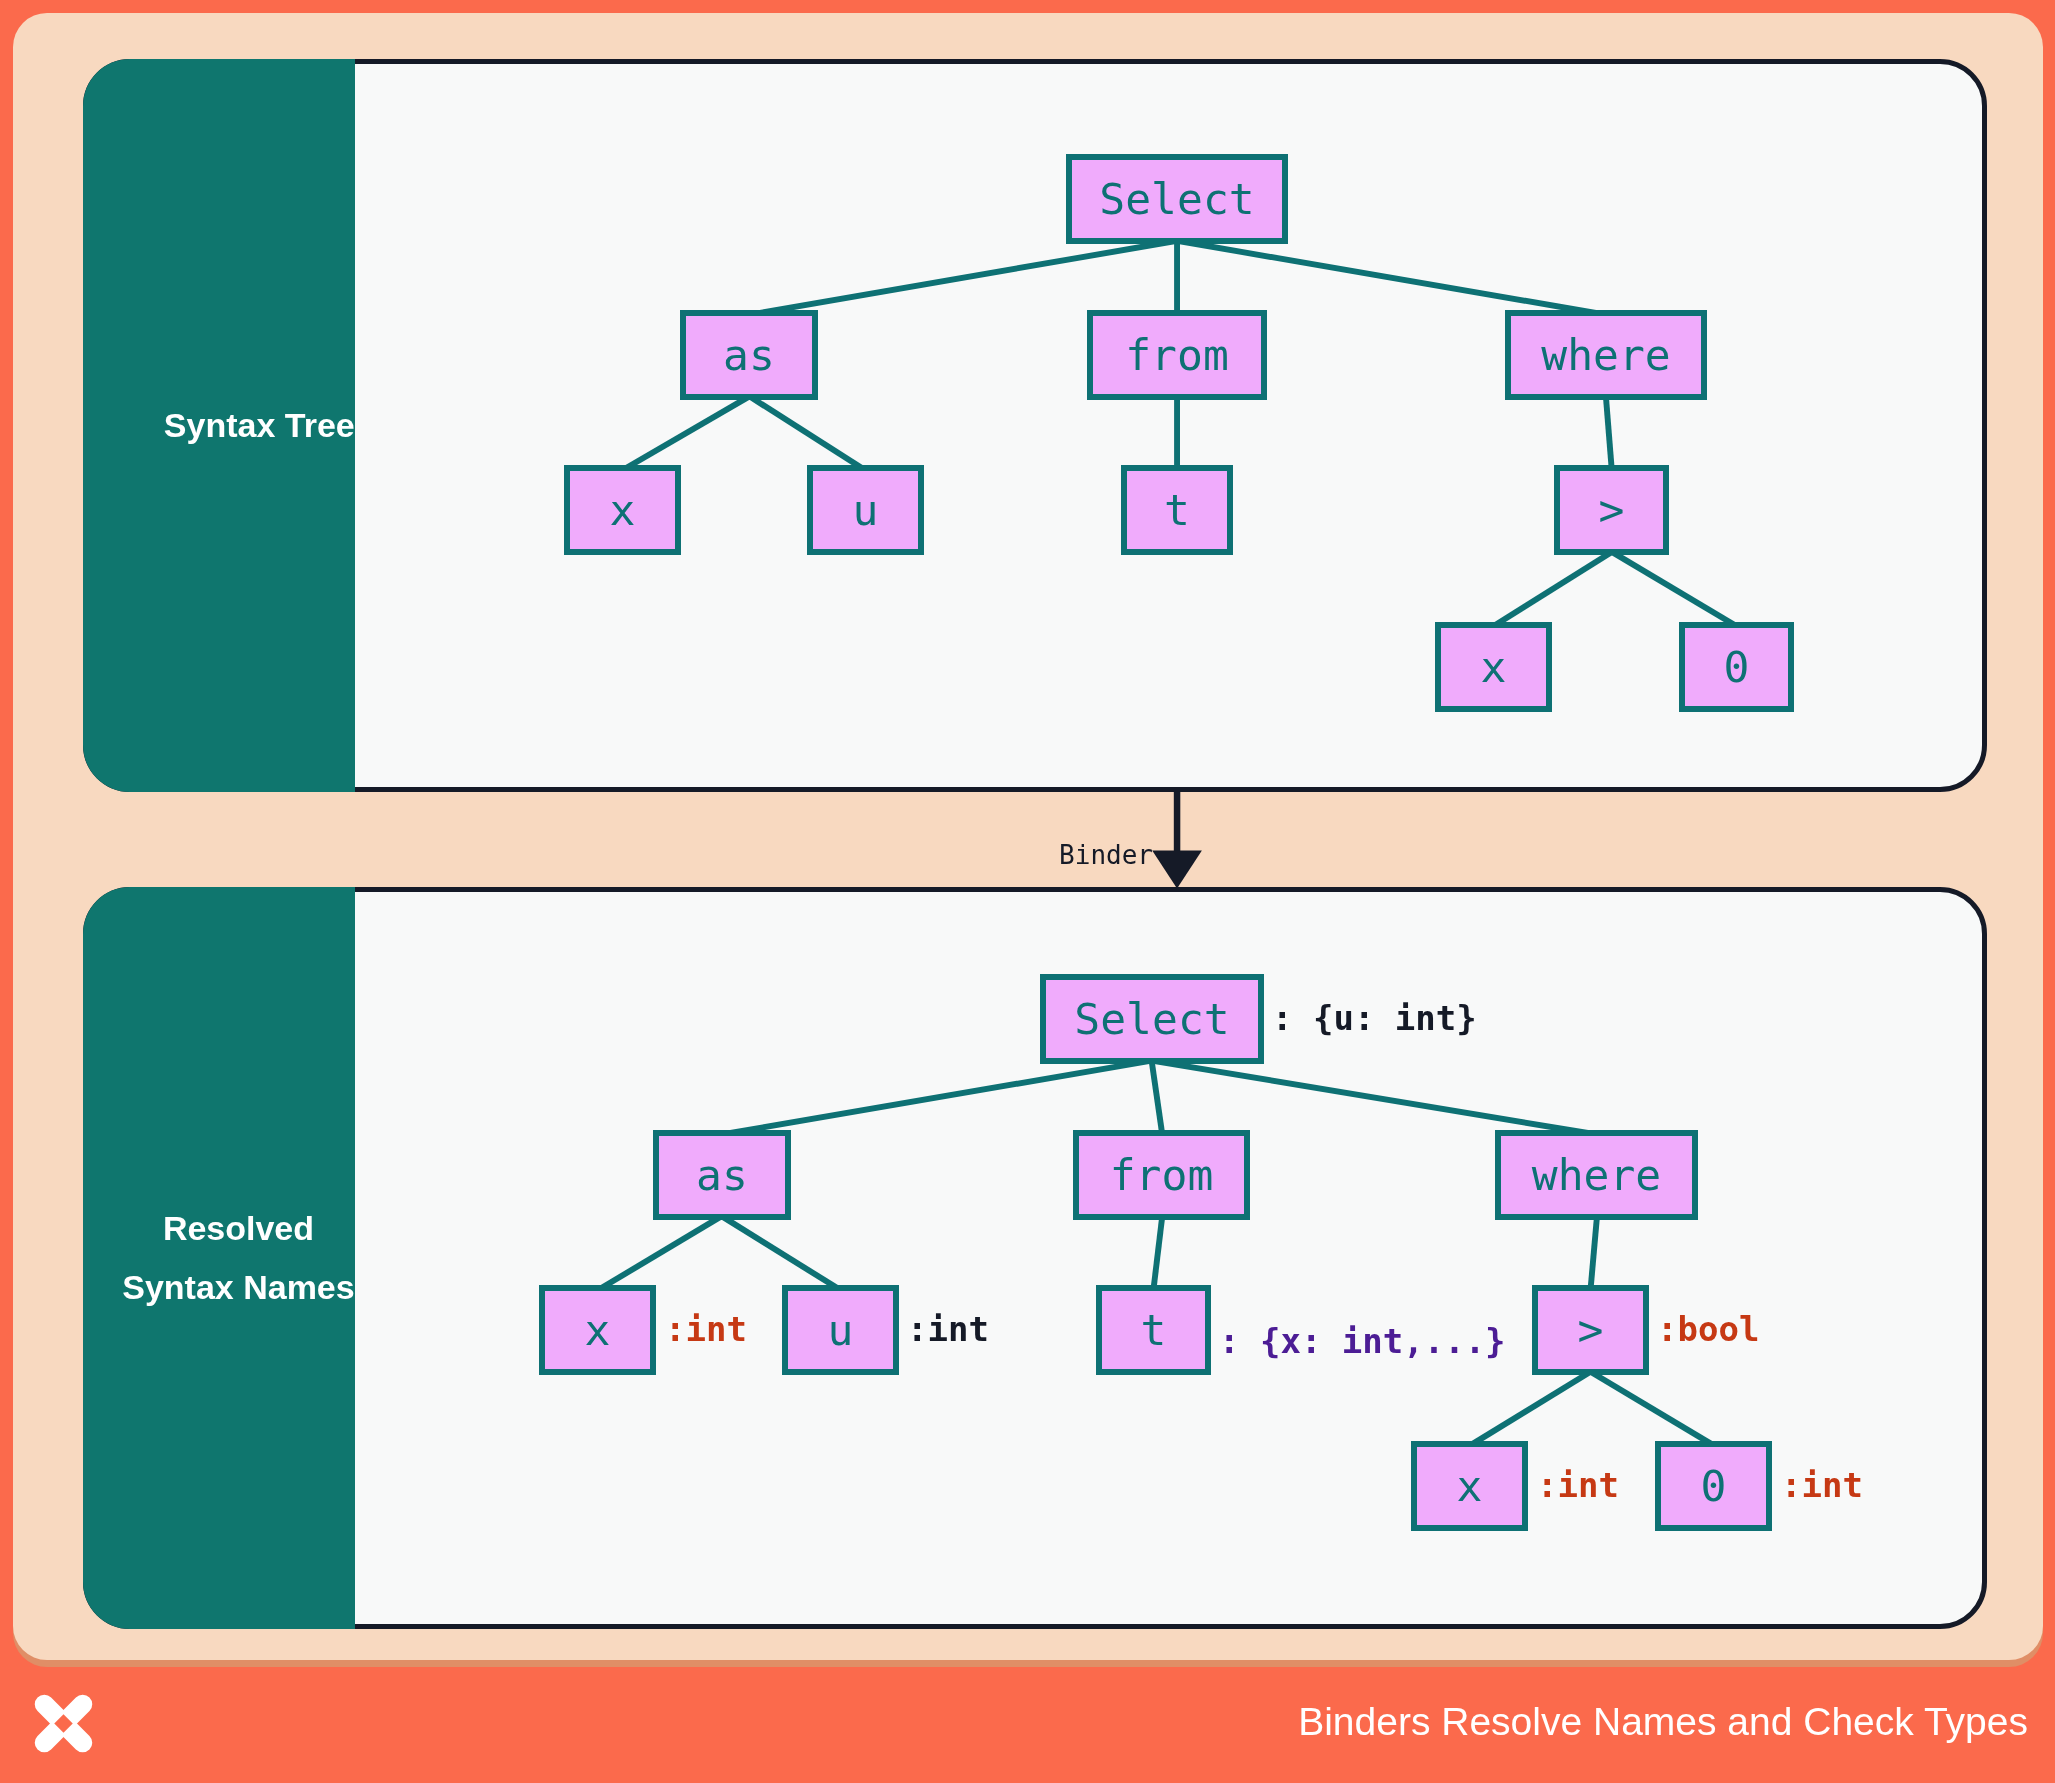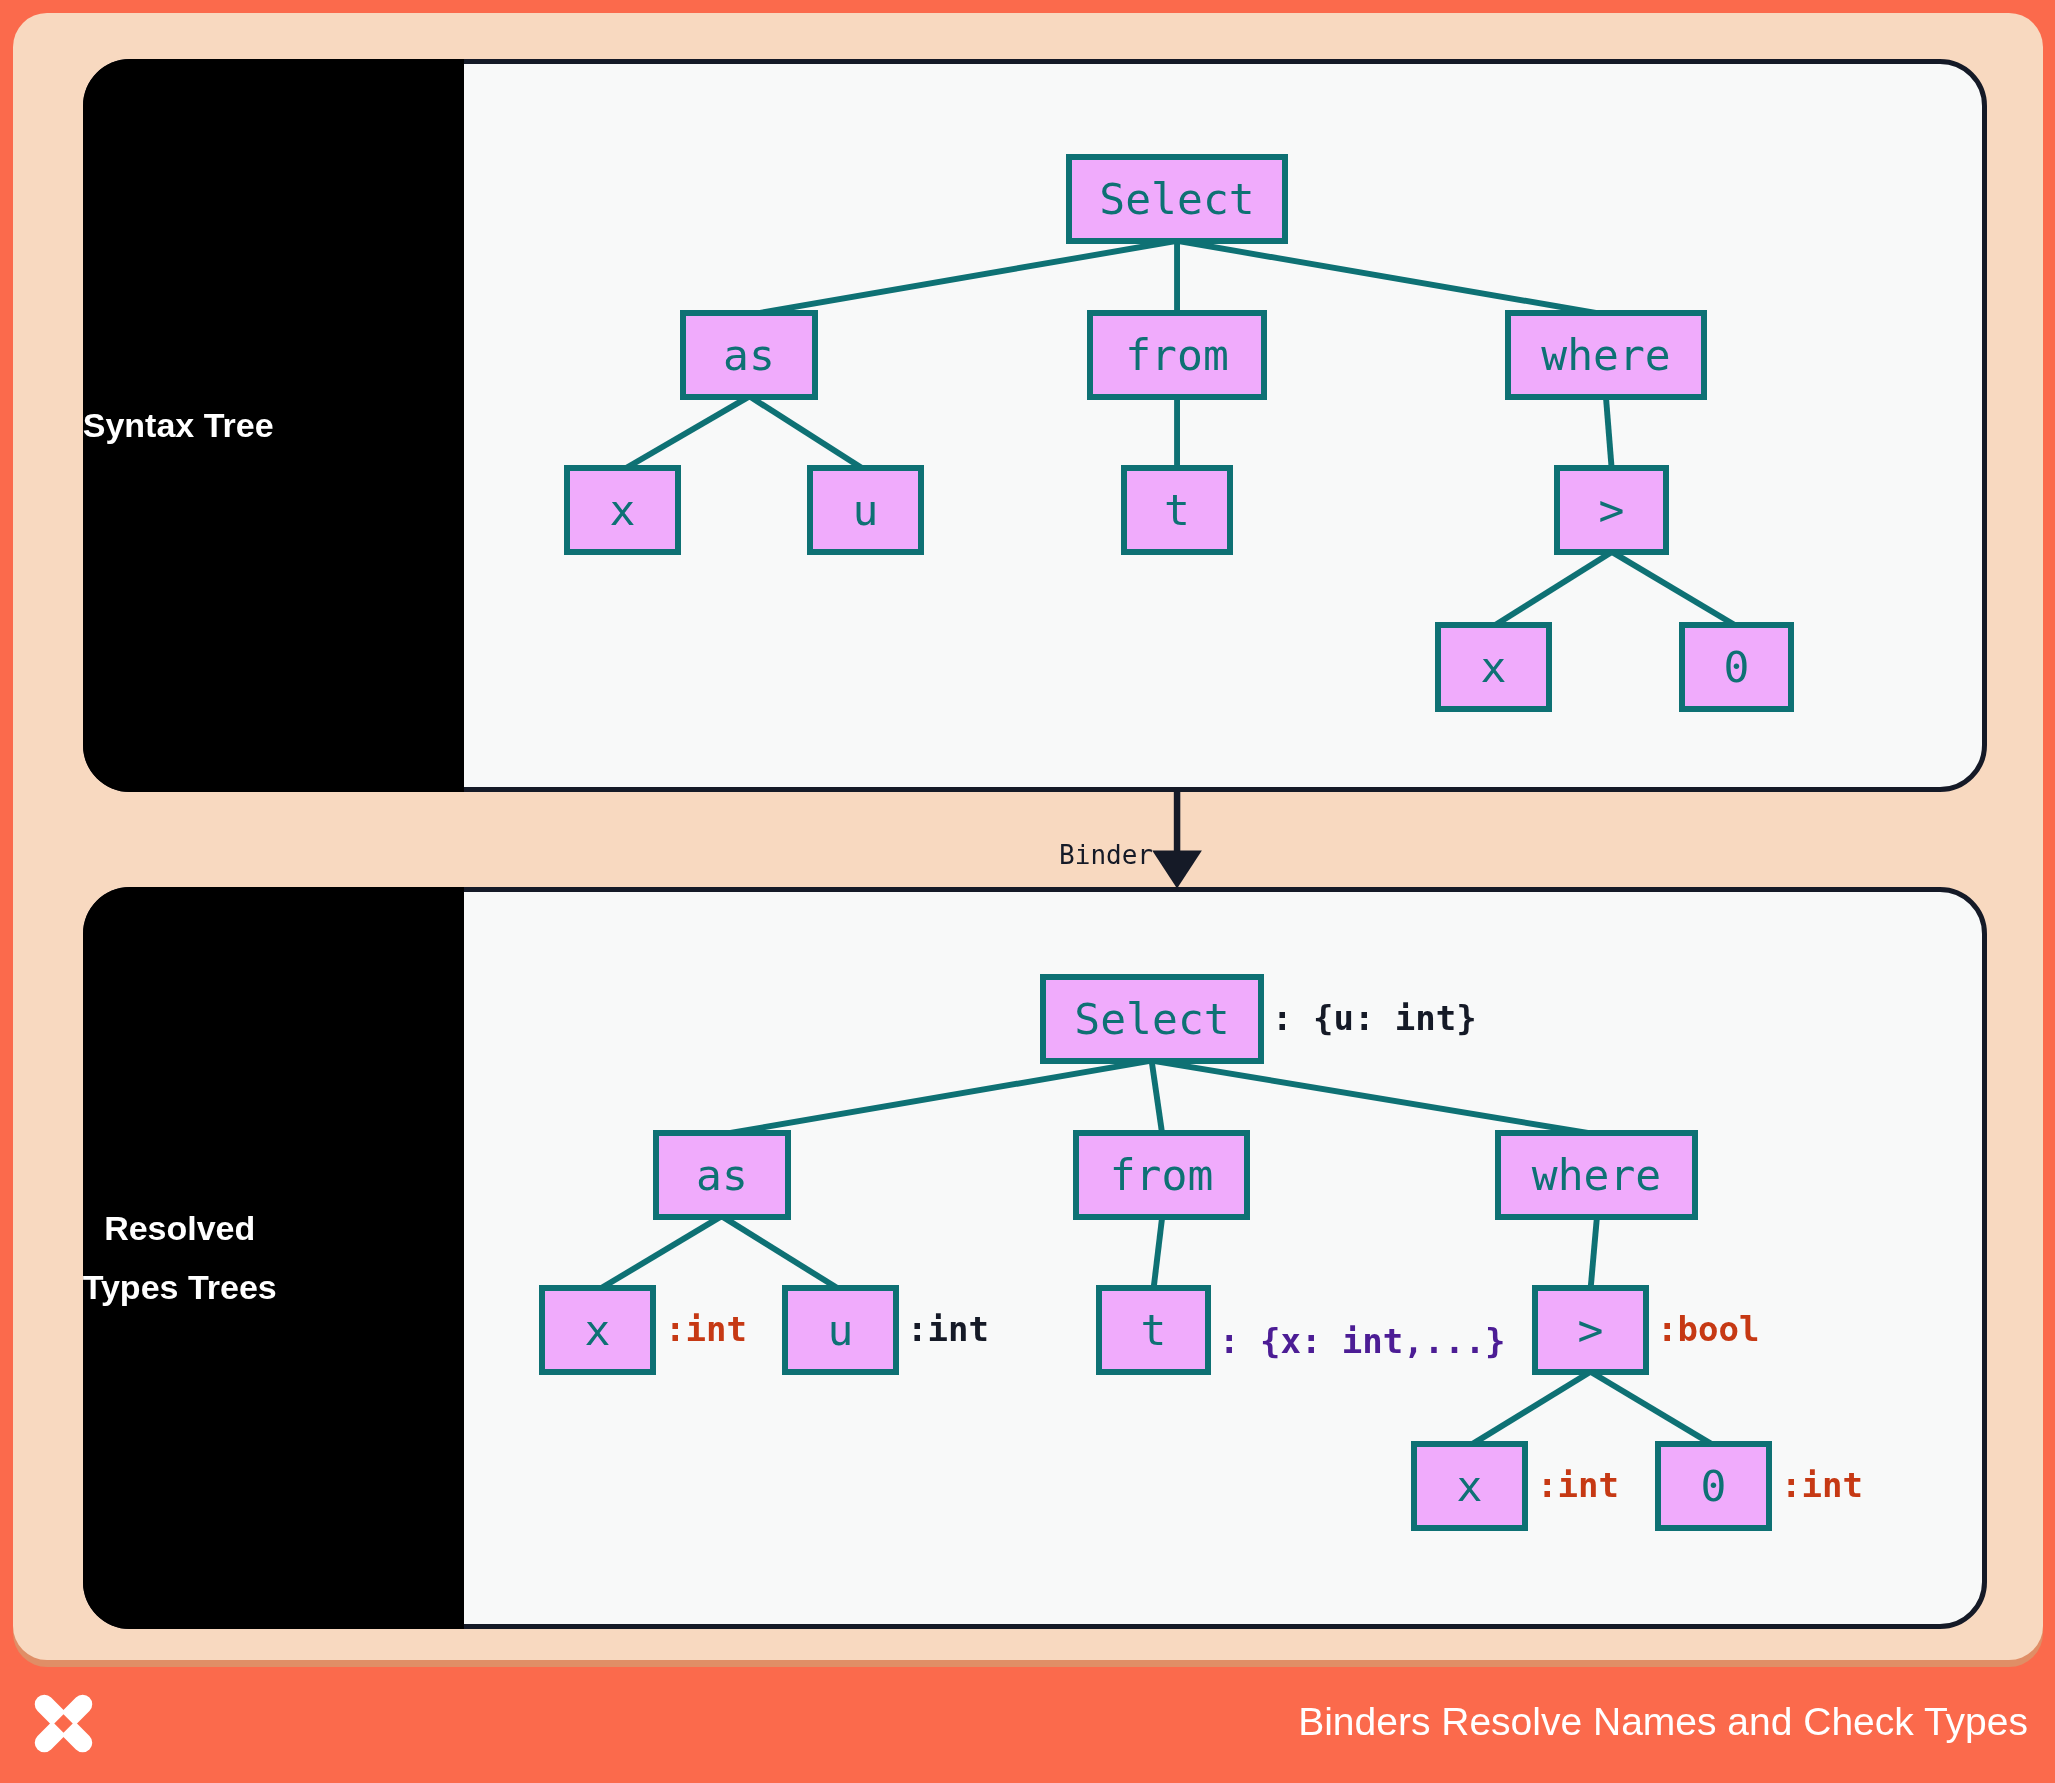--- a/index.html
+++ b/index.html
@@ -30,26 +30,26 @@
     border: 5.3px solid #151A27;
     border-radius: 47px;
     box-sizing: border-box;
   }
   .card-1 { top: 59px;  height: 733px; }
   .card-2 { top: 887px; height: 742px; }
 
   .side-panel {
     position: absolute;
     top: -5.3px; left: -5.3px; bottom: -5.3px;
-    width: 381px;
-    background: #000000;
+    width: 272px;
+    background: #0f766e;
     border-radius: 47px 0 0 47px;
     display: flex;
     align-items: center;
-    justify-content: flex-start;
+    justify-content: flex-end;
   }
   .side-label {
     color: #FFFFFF;
     font-weight: bold;
     font-size: 34px;
     line-height: 59px;
     text-align: center;
   }
 
   
@@ -124,21 +124,21 @@
 <section class="card card-1">
   <div class="side-panel">
     <div class="side-label">Syntax Tree</div>
   </div>
 </section>
 
 <section class="card card-2">
   <div class="side-panel">
     <div class="side-label">
       <div>Resolved</div>
-      <div>Types Trees</div>
+      <div>Syntax Names</div>
     </div>
   </div>
 </section>
 
 <svg id="edge-layer" viewBox="0 0 3476 3016" xmlns="http://www.w3.org/2000/svg">
     <line x1="1990" y1="407" x2="1267" y2="532" stroke="#0E7174" stroke-width="10"></line>
     <line x1="1990" y1="407" x2="1990" y2="532" stroke="#0E7174" stroke-width="10"></line>
     <line x1="1990" y1="407" x2="2715" y2="532" stroke="#0E7174" stroke-width="10"></line>
     <line x1="1267" y1="670" x2="1052" y2="795" stroke="#0E7174" stroke-width="10"></line>
     <line x1="1267" y1="670" x2="1463" y2="795" stroke="#0E7174" stroke-width="10"></line>

